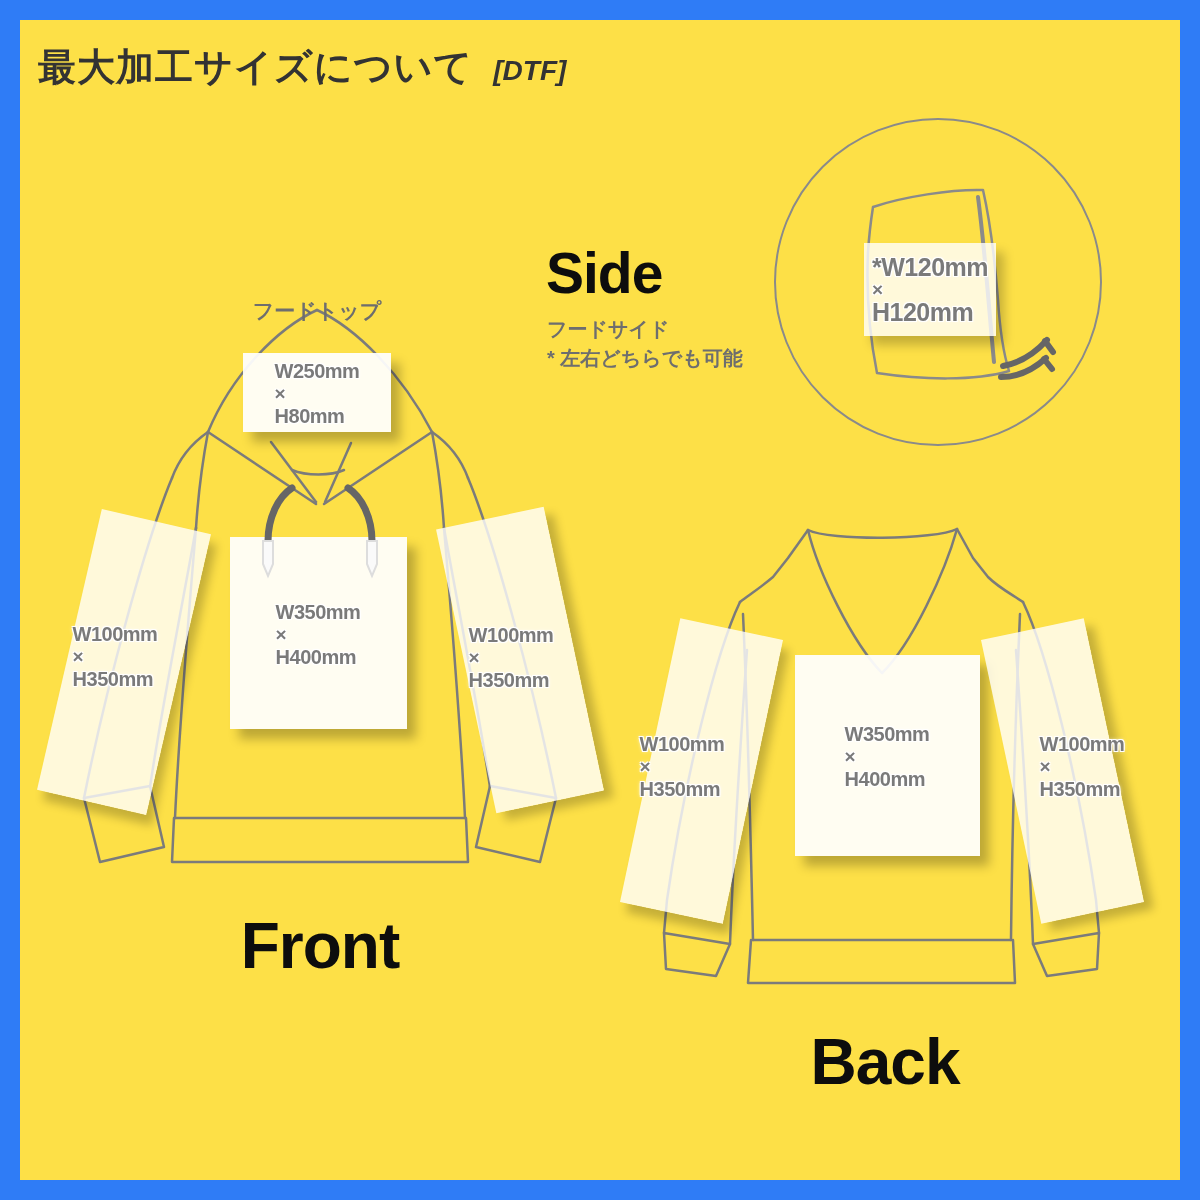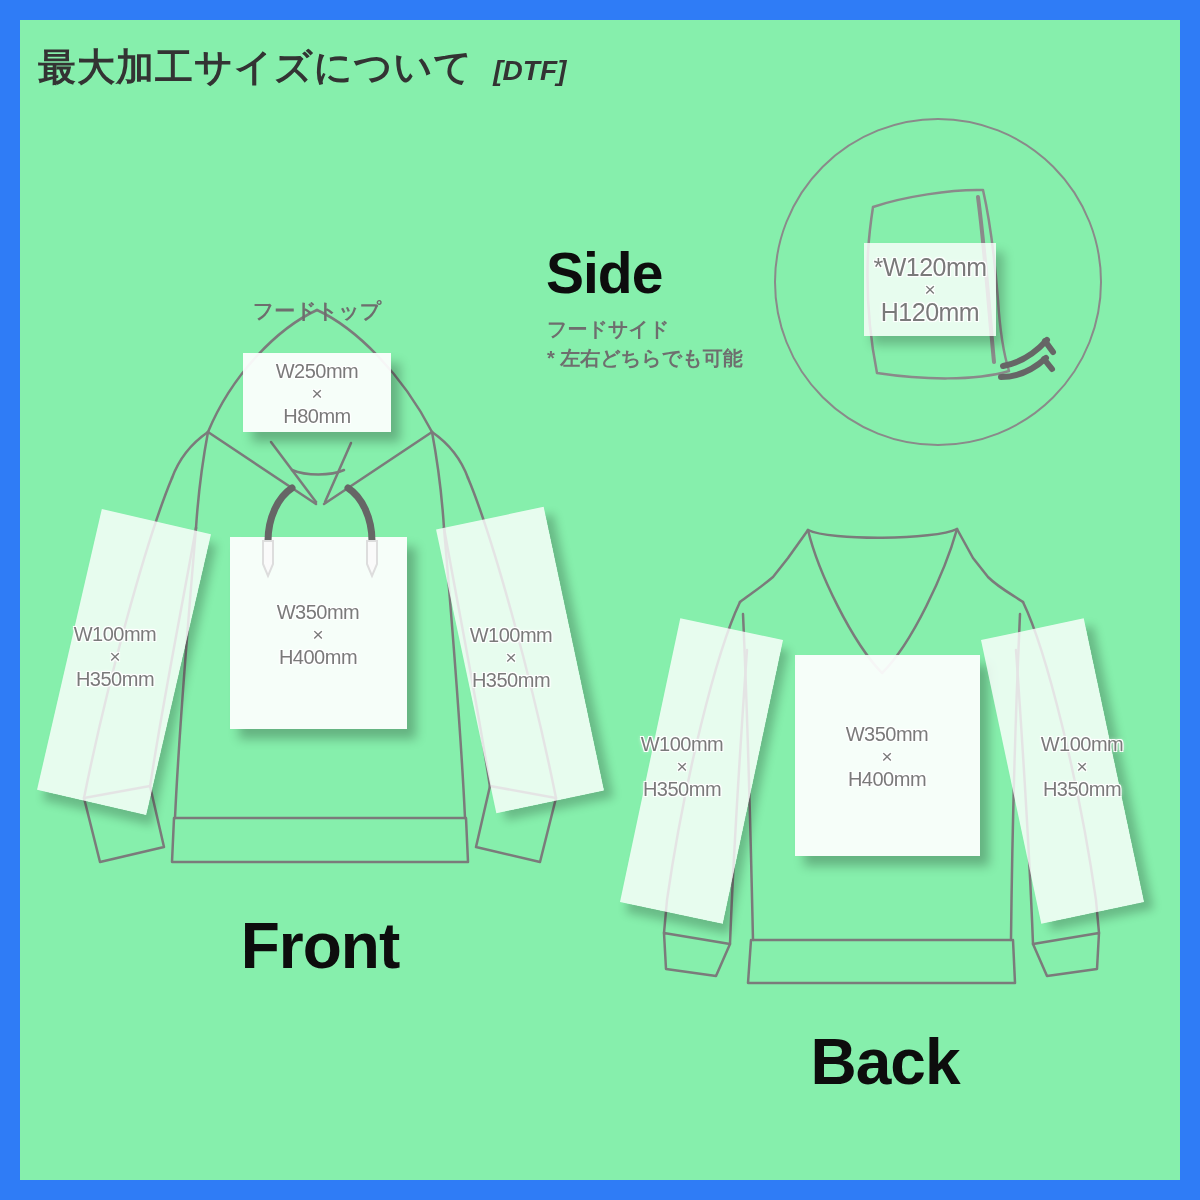--- a/index.html
+++ b/index.html
@@ -1,18 +1,18 @@
 <!DOCTYPE html>
 <html><head>
 <meta charset="utf-8">
 <style>
   html,body { margin:0; padding:0; background:#ffffff; }
   .stage {
     position:relative; width:1200px; height:1200px; overflow:hidden;
-    background:#86efac;
+    background:#fde047;
     font-family:"Liberation Sans","DejaVu Sans",sans-serif;
   }
   .frame {
     position:absolute; inset:0; border:20px solid #2f7cf6;
     z-index:10; pointer-events:none;
   }
   .layer { position:absolute; left:0; top:0; z-index:1; }
   .layer.cords { z-index:3; }
 
   .title {
@@ -26,21 +26,21 @@
     position:absolute; background:rgba(255,255,255,0.93);
     box-shadow:9px 10px 10px rgba(0,0,0,0.25); z-index:2;
   }
   .pbox.sleeve {
     background:rgba(255,255,255,0.80);
     box-shadow:8px 9px 10px rgba(0,0,0,0.22);
   }
 
   .dim {
     position:absolute; transform:translate(-50%,-50%); z-index:4;
-    color:#7a7a7a; font-weight:400; text-align:center; white-space:nowrap;
+    color:#7a7a7a; font-weight:700; white-space:nowrap;
     text-shadow:-1px -1px 0 #fff, 1px -1px 0 #fff, -1px 1px 0 #fff,
                  1px 1px 0 #fff, 0 0 4px #fff;
   }
   .dim .v { font-size:20px; line-height:24px; letter-spacing:-0.5px; }
   .dim .t { font-size:19px; line-height:21px; }
   .dim.side-size .v { font-size:25px; }
 
   .cap {
     position:absolute; color:#6e6e6e; font-weight:700; font-size:21px;
     z-index:4; white-space:nowrap;

